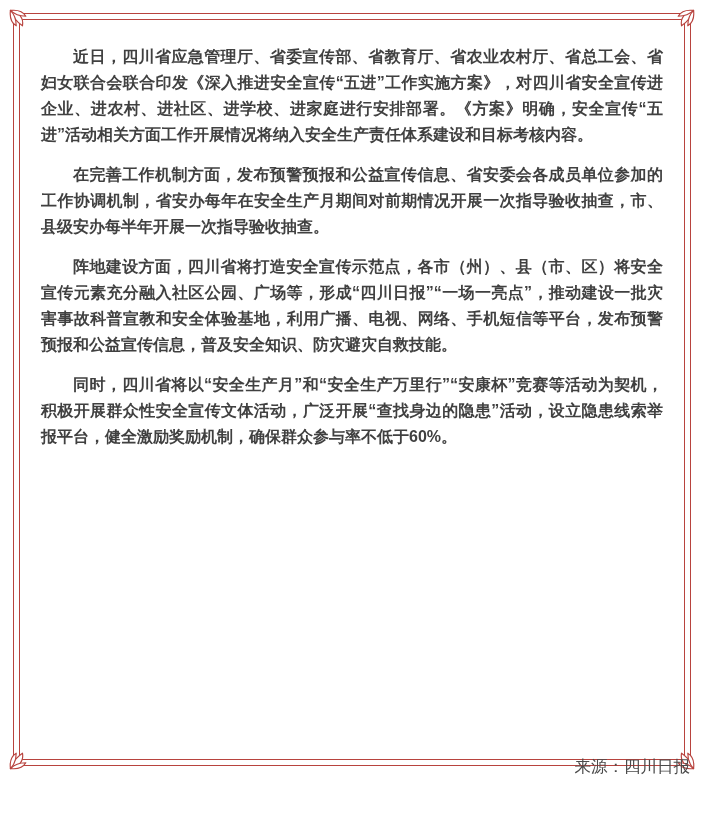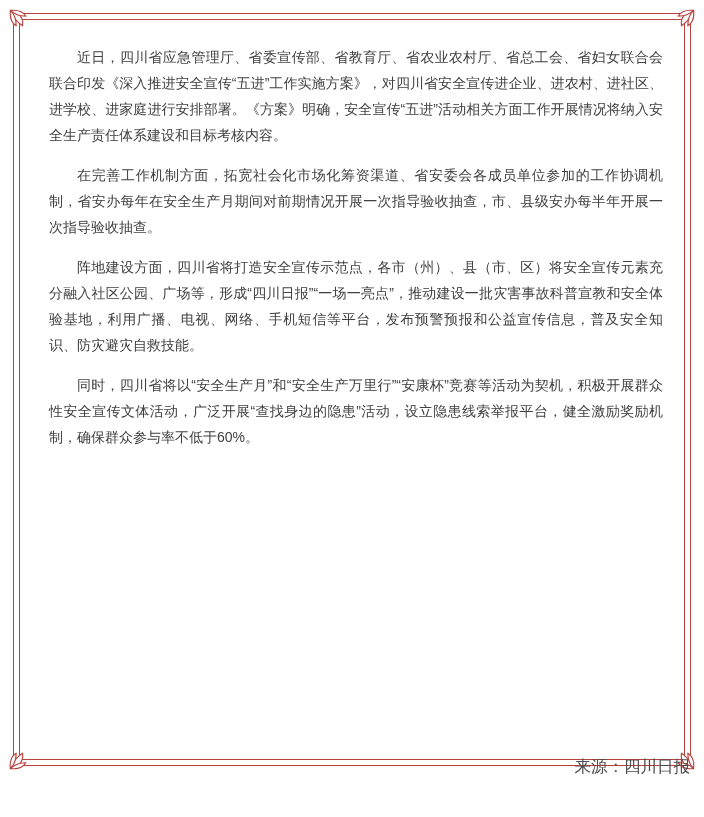--- a/index.html
+++ b/index.html
@@ -29,26 +29,27 @@
   .corner.tl{left:9px;top:9px;}
   .corner.tr{right:9px;top:9px;transform:scaleX(-1);}
   .corner.bl{left:9px;bottom:47px;transform:scaleY(-1);}
   .corner.br{right:9px;bottom:47px;transform:scale(-1,-1);}
   
   .article{
     position:absolute;left:41px;right:41px;top:44px;
     color:var(--text-color,#404040);
   }
   .article p{
-    margin:0 0 14px 8px;
-    font-size:14px;
+    margin:0 0 14px 0;
+    font-size:16px;
     line-height:26px;
     text-align:justify;
     text-indent:2em;
     word-break:break-all;
+    font-weight:bold;
   }
   .source-line{
     position:absolute;right:14px;top:756px;
     font-size:16.5px;
     color:var(--source-color,#4a4a4a);
   }
 </style>
 </head>
 <body>
 
@@ -81,20 +82,20 @@
   <svg class="corner br" viewBox="0 0 26 26">
     <g fill="#ffffff" stroke="currentColor" stroke-width="1.2" stroke-linejoin="round">
       <path d="M1.5 1.5 C 11 4, 15.5 9, 14 17.5 C 7.5 13, 3.5 8, 1.5 1.5 Z"></path>
       <path d="M1.5 1.5 C 9.5 0.5, 14.5 2.5, 17.5 7.5 C 11 7.5, 5.5 5.5, 1.5 1.5 Z"></path>
       <path d="M1.5 1.5 C 0.5 9.5, 2.5 14.5, 7.5 17.5 C 7.5 11, 5.5 5.5, 1.5 1.5 Z"></path>
     </g>
   </svg>
 
   <div class="article">
     <p>近日，四川省应急管理厅、省委宣传部、省教育厅、省农业农村厅、省总工会、省妇女联合会联合印发《深入推进安全宣传“五进”工作实施方案》，对四川省安全宣传进企业、进农村、进社区、进学校、进家庭进行安排部署。《方案》明确，安全宣传“五进”活动相关方面工作开展情况将纳入安全生产责任体系建设和目标考核内容。</p>
-    <p>在完善工作机制方面，拓宽社会化市场化筹资渠道、省安委会各成员单位参加的工作协调机制，省安办每年在安全生产月期间对前期情况开展一次指导验收抽查，市、县级安办每半年开展一次指导验收抽查。</p>
+    <p>在完善工作机制方面，发布预警预报和公益宣传信息、省安委会各成员单位参加的工作协调机制，省安办每年在安全生产月期间对前期情况开展一次指导验收抽查，市、县级安办每半年开展一次指导验收抽查。</p>
     <p>阵地建设方面，四川省将打造安全宣传示范点，各市（州）、县（市、区）将安全宣传元素充分融入社区公园、广场等，形成“四川日报”“一场一亮点”，推动建设一批灾害事故科普宣教和安全体验基地，利用广播、电视、网络、手机短信等平台，发布预警预报和公益宣传信息，普及安全知识、防灾避灾自救技能。</p>
     <p>同时，四川省将以“安全生产月”和“安全生产万里行”“安康杯”竞赛等活动为契机，积极开展群众性安全宣传文体活动，广泛开展“查找身边的隐患”活动，设立隐患线索举报平台，健全激励奖励机制，确保群众参与率不低于60%。</p>
   </div>
 
   <div class="source-line">来源：四川日报</div>
 
 </div>
 
 </body></html>

